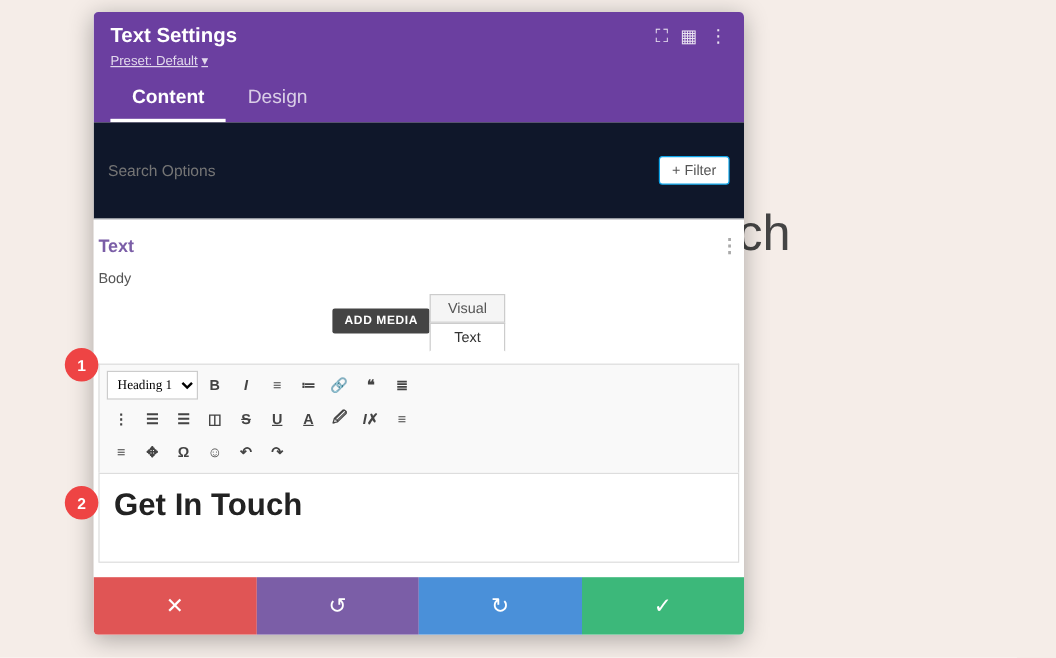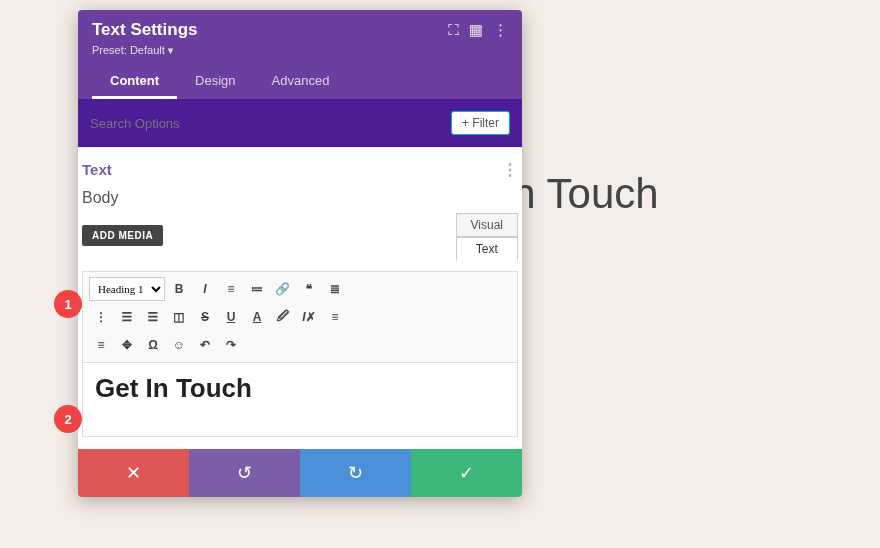--- a/index.html
+++ b/index.html
@@ -27,21 +27,21 @@
       font-weight: 300;
       color: #444;
       margin-left: 200px;
     }
 
     
     .modal-panel {
       position: absolute;
       top: 10px;
       left: 78px;
-      width: 444px;
+      width: 542px;
       background: #fff;
       border-radius: 4px;
       box-shadow: 0 4px 20px rgba(0,0,0,0.3);
       overflow: hidden;
       display: flex;
       flex-direction: column;
     }
 
     
     .panel-header {
@@ -68,46 +68,47 @@
       color: rgba(255,255,255,0.85);
       font-size: 15px;
       cursor: pointer;
     }
     .panel-preset {
       color: rgba(255,255,255,0.8);
       font-size: 11px;
       margin-bottom: 8px;
     }
     .panel-preset span {
+      text-decoration: underline;
       cursor: pointer;
     }
     .panel-tabs {
       display: flex;
       gap: 0;
     }
     .panel-tab {
       color: rgba(255,255,255,0.75);
-      font-size: 13px;
+      font-size: 16px;
       padding: 8px 18px;
       cursor: pointer;
       border-bottom: 3px solid transparent;
     }
     .panel-tab.active {
       color: #fff;
       border-bottom: 3px solid #fff;
       font-weight: 600;
     }
 
     
     .search-bar {
       display: flex;
       align-items: center;
-      padding: 12px 12px;
+      padding: 28px 12px;
       border-bottom: 1px solid #eee;
-      background: #4c1d95;
+      background: #0f172a;
     }
     .search-input {
       flex: 1;
       border: none;
       outline: none;
       font-size: 13px;
       color: #999;
       background: transparent;
     }
     .filter-btn {
@@ -139,21 +140,21 @@
       align-items: center;
       margin-bottom: 10px;
     }
     .section-dots {
       color: #aaa;
       font-size: 16px;
       cursor: pointer;
     }
 
     .body-label {
-      font-size: 16px;
+      font-size: 12px;
       color: #555;
       margin-bottom: 6px;
     }
 
     .add-media-btn {
       background: #444;
       color: #fff;
       font-size: 10px;
       font-weight: 700;
       padding: 5px 10px;
@@ -303,43 +304,40 @@
       <span>Preset: Default</span>
       <span style="cursor:pointer;">▾</span>
     </div>
     <div class="panel-tabs">
       <div class="panel-tab active">
         <span>Content</span>
       </div>
       <div class="panel-tab">
         <span>Design</span>
       </div>
-      <div class="panel-tab">
-        <span>Advanced</span>
-      </div>
     </div>
   </div>
 
   <div class="search-bar">
     <input class="search-input" type="text" placeholder="Search Options" style="">
     <button class="filter-btn">
       <span>+ Filter</span>
     </button>
   </div>
 
   <div class="panel-body">
 
     <div class="section-label">
       <span style="color:#7b5ea7;">Text</span>
       <span class="section-dots">⋮</span>
     </div>
 
     <div class="body-label">Body</div>
 
-    <div style="display:flex; align-items:center; justify-content:space-between; margin-bottom:6px;">
+    <div style="display:flex; align-items:center; justify-content:center; margin-bottom:6px;">
       <button class="add-media-btn">ADD MEDIA</button>
       <div class="editor-tabs">
         <button class="editor-tab">
           <span>Visual</span>
         </button>
         <button class="editor-tab active">
           <span>Text</span>
         </button>
       </div>
     </div>

